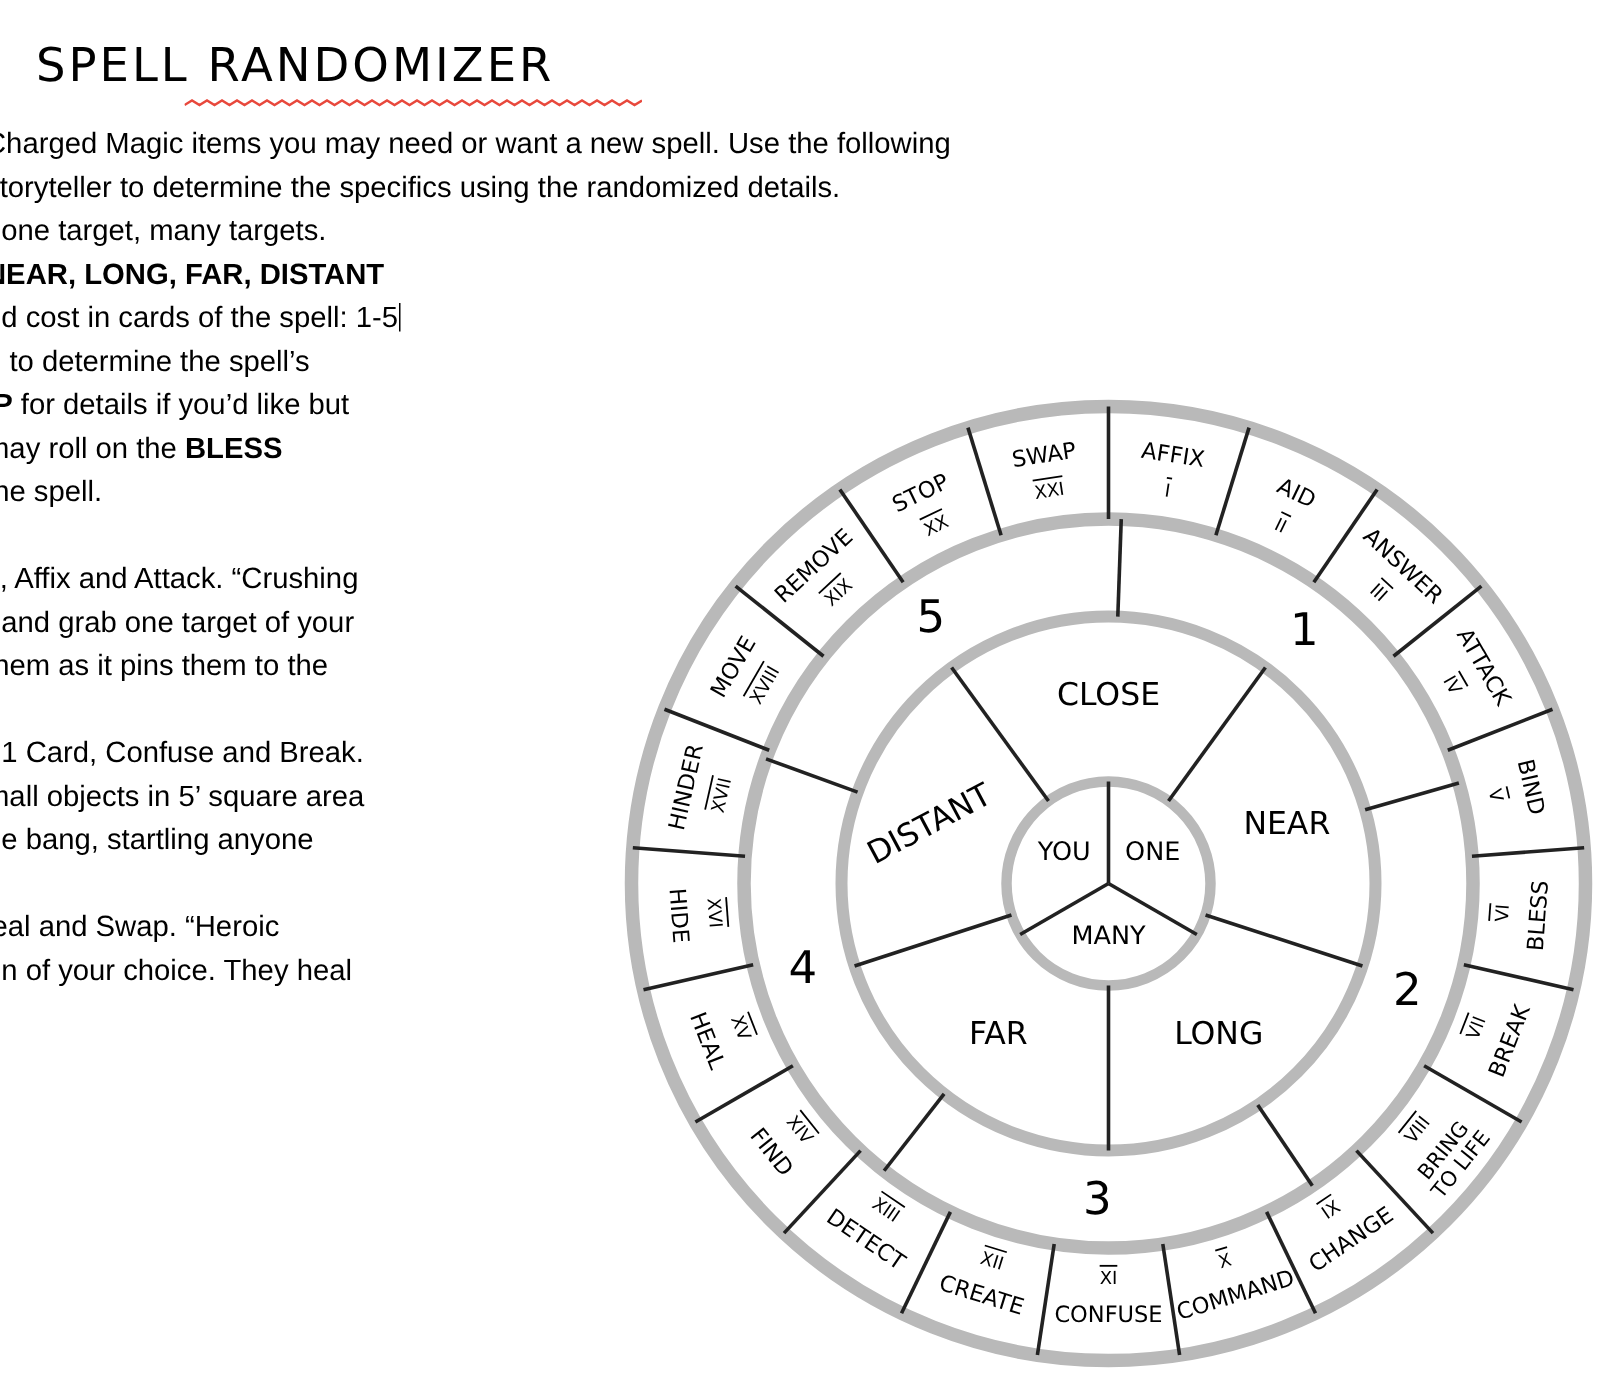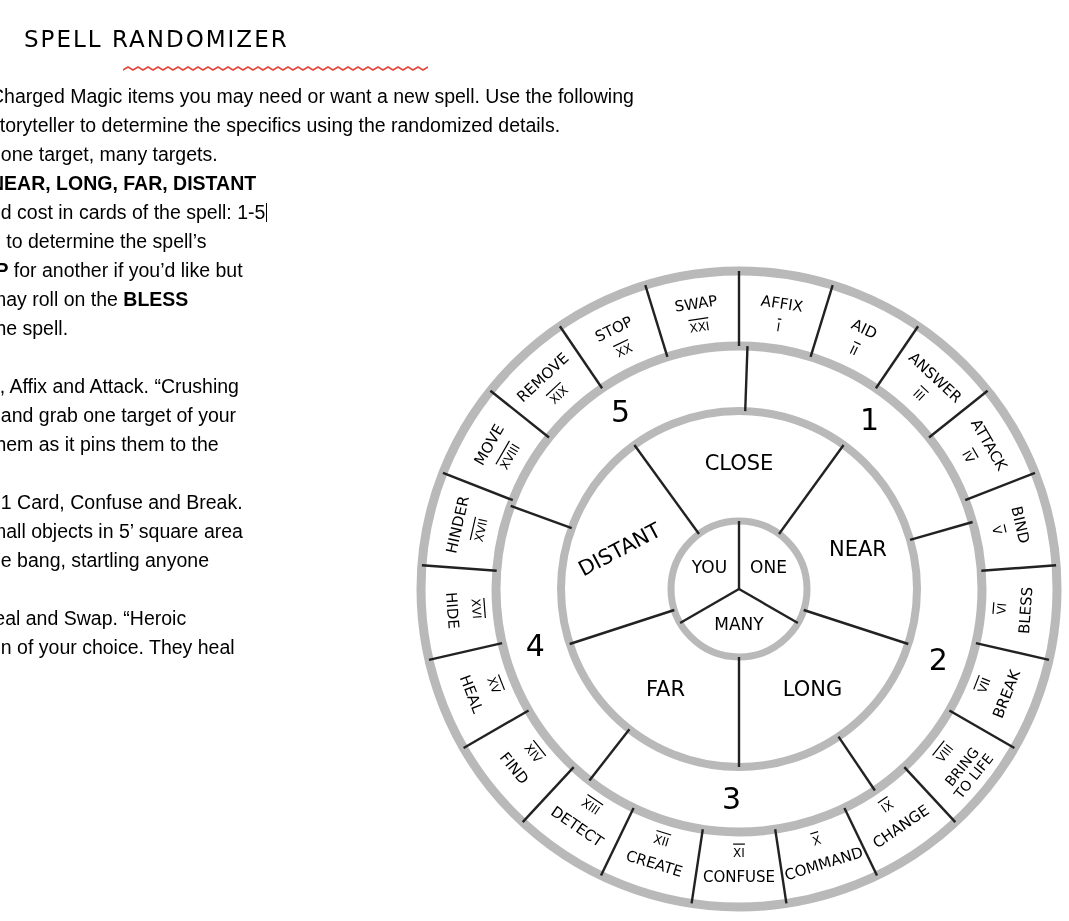--- a/index.html
+++ b/index.html
@@ -21,21 +21,21 @@
     position: absolute;
     left: 0;
     top: 0;
     width: 600px;
   }
 
   #page-title {
     position: absolute;
     left: 24px;
     top: 26px;
-    font-size: 23px;
+    font-size: 31px;
     letter-spacing: 1px;
     font-weight: 400;
     font-family: "DejaVu Sans", sans-serif;
     white-space: nowrap;
   }
   #page-title .spell { letter-spacing: 2px; }
   #title-underline {
     position: absolute;
     left: 123px;
     top: 66px;
@@ -88,21 +88,21 @@
   <svg id="title-underline" viewBox="0 0 305 6" preserveAspectRatio="none">
     <path d="M0 4 L5 1 L10 4 L15 1 L20 4 L25 1 L30 4 L35 1 L40 4 L45 1 L50 4 L55 1 L60 4 L65 1 L70 4 L75 1 L80 4 L85 1 L90 4 L95 1 L100 4 L105 1 L110 4 L115 1 L120 4 L125 1 L130 4 L135 1 L140 4 L145 1 L150 4 L155 1 L160 4 L165 1 L170 4 L175 1 L180 4 L185 1 L190 4 L195 1 L200 4 L205 1 L210 4 L215 1 L220 4 L225 1 L230 4 L235 1 L240 4 L245 1 L250 4 L255 1 L260 4 L265 1 L270 4 L275 1 L280 4 L285 1 L290 4 L295 1 L300 4 L305 1" fill="none" stroke="#e8483c" stroke-width="1.6"></path>
   </svg>
 
   <div class="para" style="top:82px;"><span>Charged Magic items you may need or want a new spell. Use the following</span></div>
   <div class="para" style="top:111px;"><span>storyteller to determine the specifics using the randomized details.</span></div>
   <div class="para" style="top:140px;"><span>, one target, many targets.</span></div>
   <div class="para" style="top:169px;"><span class="bold">NEAR, LONG, FAR, DISTANT</span></div>
   <div class="para" style="top:198px;"><span>nd cost in cards of the spell: 1-5</span><span class="caret"></span></div>
   <div class="para" style="top:227px;"><span>e to determine the spell’s</span></div>
-  <div class="para" style="top:256px;"><span class="bold">IP</span><span> for another if you’d like but</span></div>
+  <div class="para" style="top:256px;"><span class="bold">IP</span><span> for details if you’d like but</span></div>
   <div class="para" style="top:285px;"><span> may roll on the </span><span class="bold">BLESS</span></div>
   <div class="para" style="top:314px;"><span>the spell.</span></div>
 
   <div class="para" style="top:372px;"><span>s, Affix and Attack. “Crushing</span></div>
   <div class="para" style="top:401px;"><span>t and grab one target of your</span></div>
   <div class="para" style="top:430px;"><span>them as it pins them to the</span></div>
 
   <div class="para" style="top:488px;"><span>, 1 Card, Confuse and Break.</span></div>
   <div class="para" style="top:517px;"><span>mall objects in 5’ square area</span></div>
   <div class="para" style="top:546px;"><span>ge bang, startling anyone</span></div>

